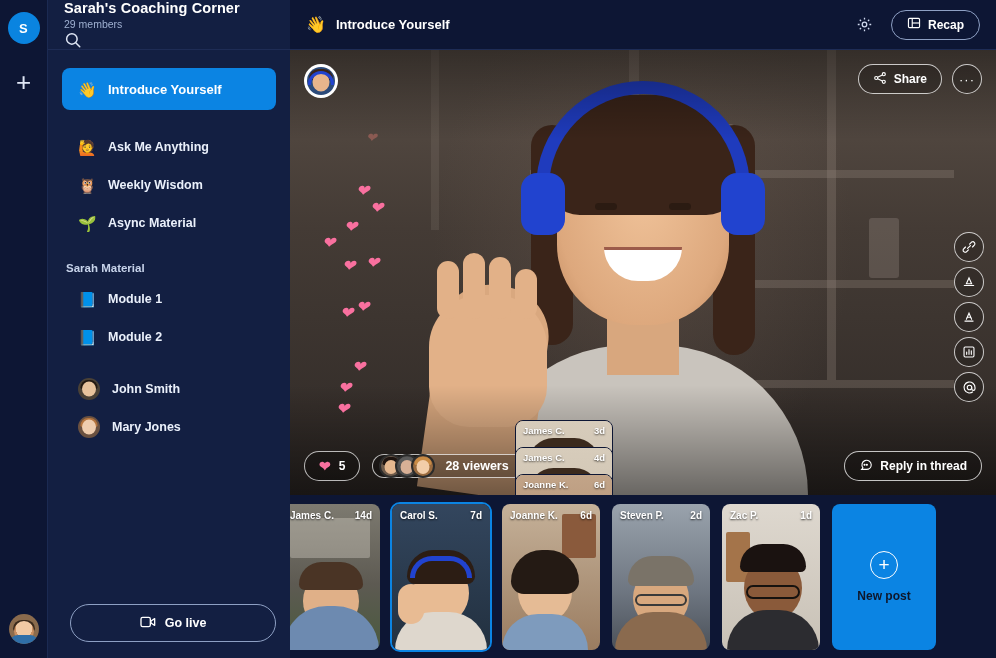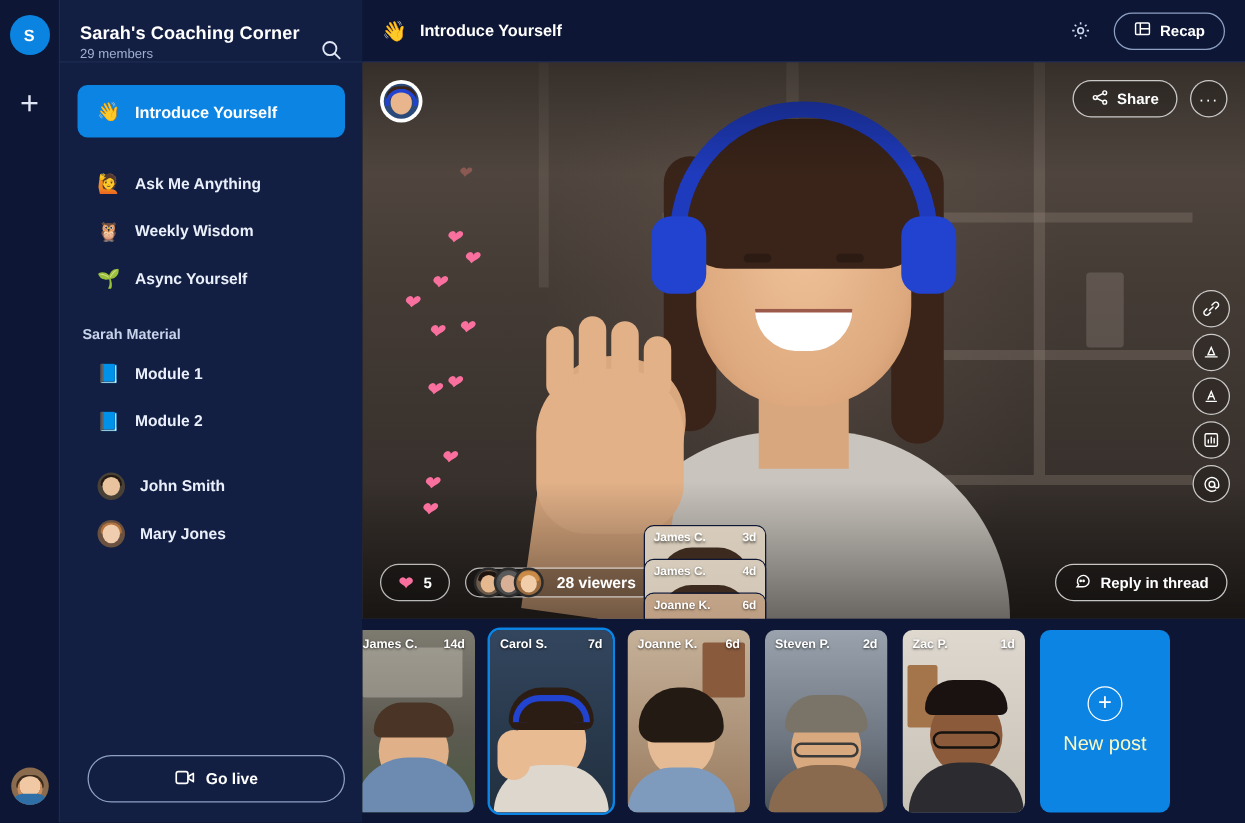--- a/index.html
+++ b/index.html
@@ -53,22 +53,23 @@
   }
 
   
   .sidebar {
     width: 242px; flex: 0 0 242px; height: 658px;
     background: #131f42;
     display: flex; flex-direction: column;
   }
   .sb-head {
     height: 50px; padding: 0 16px;
-    display: flex; align-items: flex-end; justify-content: space-between;
+    display: flex; align-items: flex-start; justify-content: space-between;
     border-bottom: 1px solid #1e2c55;
+    flex-direction: column;
   }
   .sb-title { font-size: 14.5px; font-weight: bold; color: #ffffff; letter-spacing: .1px; }
   .sb-sub { font-size: 10.5px; color: #9fb0d1; margin-top: 2px; }
   .sb-search { color: #dfe6f5; cursor: pointer; display:flex; }
   .sb-body { flex: 1; padding: 18px 14px 0 14px; overflow: hidden; }
 
   .nav-active {
     display: flex; align-items: center; gap: 12px;
     background: #0b84e3; border-radius: 8px;
     height: 42px; padding: 0 16px; margin-bottom: 18px;
@@ -298,21 +299,21 @@
             text-shadow:0 1px 2px rgba(0,0,0,.7); }
   .newpost {
     position:relative; width:104px; height:146px; border-radius:8px; background:#0b84e3;
     display:flex; flex-direction:column; align-items:center; justify-content:center; gap:10px;
     cursor:pointer; flex:0 0 104px;
   }
   .newpost .pl {
     width:28px; height:28px; border-radius:50%; border:1.8px solid #fff; color:#fff;
     display:flex; align-items:center; justify-content:center; font-size:19px; line-height:1; font-weight:300;
   }
-  .newpost .np-lbl { color:#fef9c3; font-size:16px; font-weight:normal; }
+  .newpost .np-lbl { color:#0f172a; font-size:12px; font-weight:bold; }
 </style>
 </head>
 <body>
 
 <div class="app">
 
   <div class="rail">
     <div class="ws-avatar">S</div>
     <div class="rail-plus">+</div>
     <div class="rail-spacer"></div>
@@ -346,21 +347,21 @@
       <div class="nav-item">
         <span class="emoji">🙋</span>
         <span class="lbl">Ask Me Anything</span>
       </div>
       <div class="nav-item">
         <span class="emoji">🦉</span>
         <span class="lbl">Weekly Wisdom</span>
       </div>
       <div class="nav-item">
         <span class="emoji">🌱</span>
-        <span class="lbl">Async Yourself</span>
+        <span class="lbl">Async Material</span>
       </div>
 
       <div class="group-gap"></div>
 
       <div class="sb-group-title">Sarah Material</div>
       <div class="nav-item">
         <span class="emoji">📘</span>
         <span class="lbl">Module 1</span>
       </div>
       <div class="nav-item">

